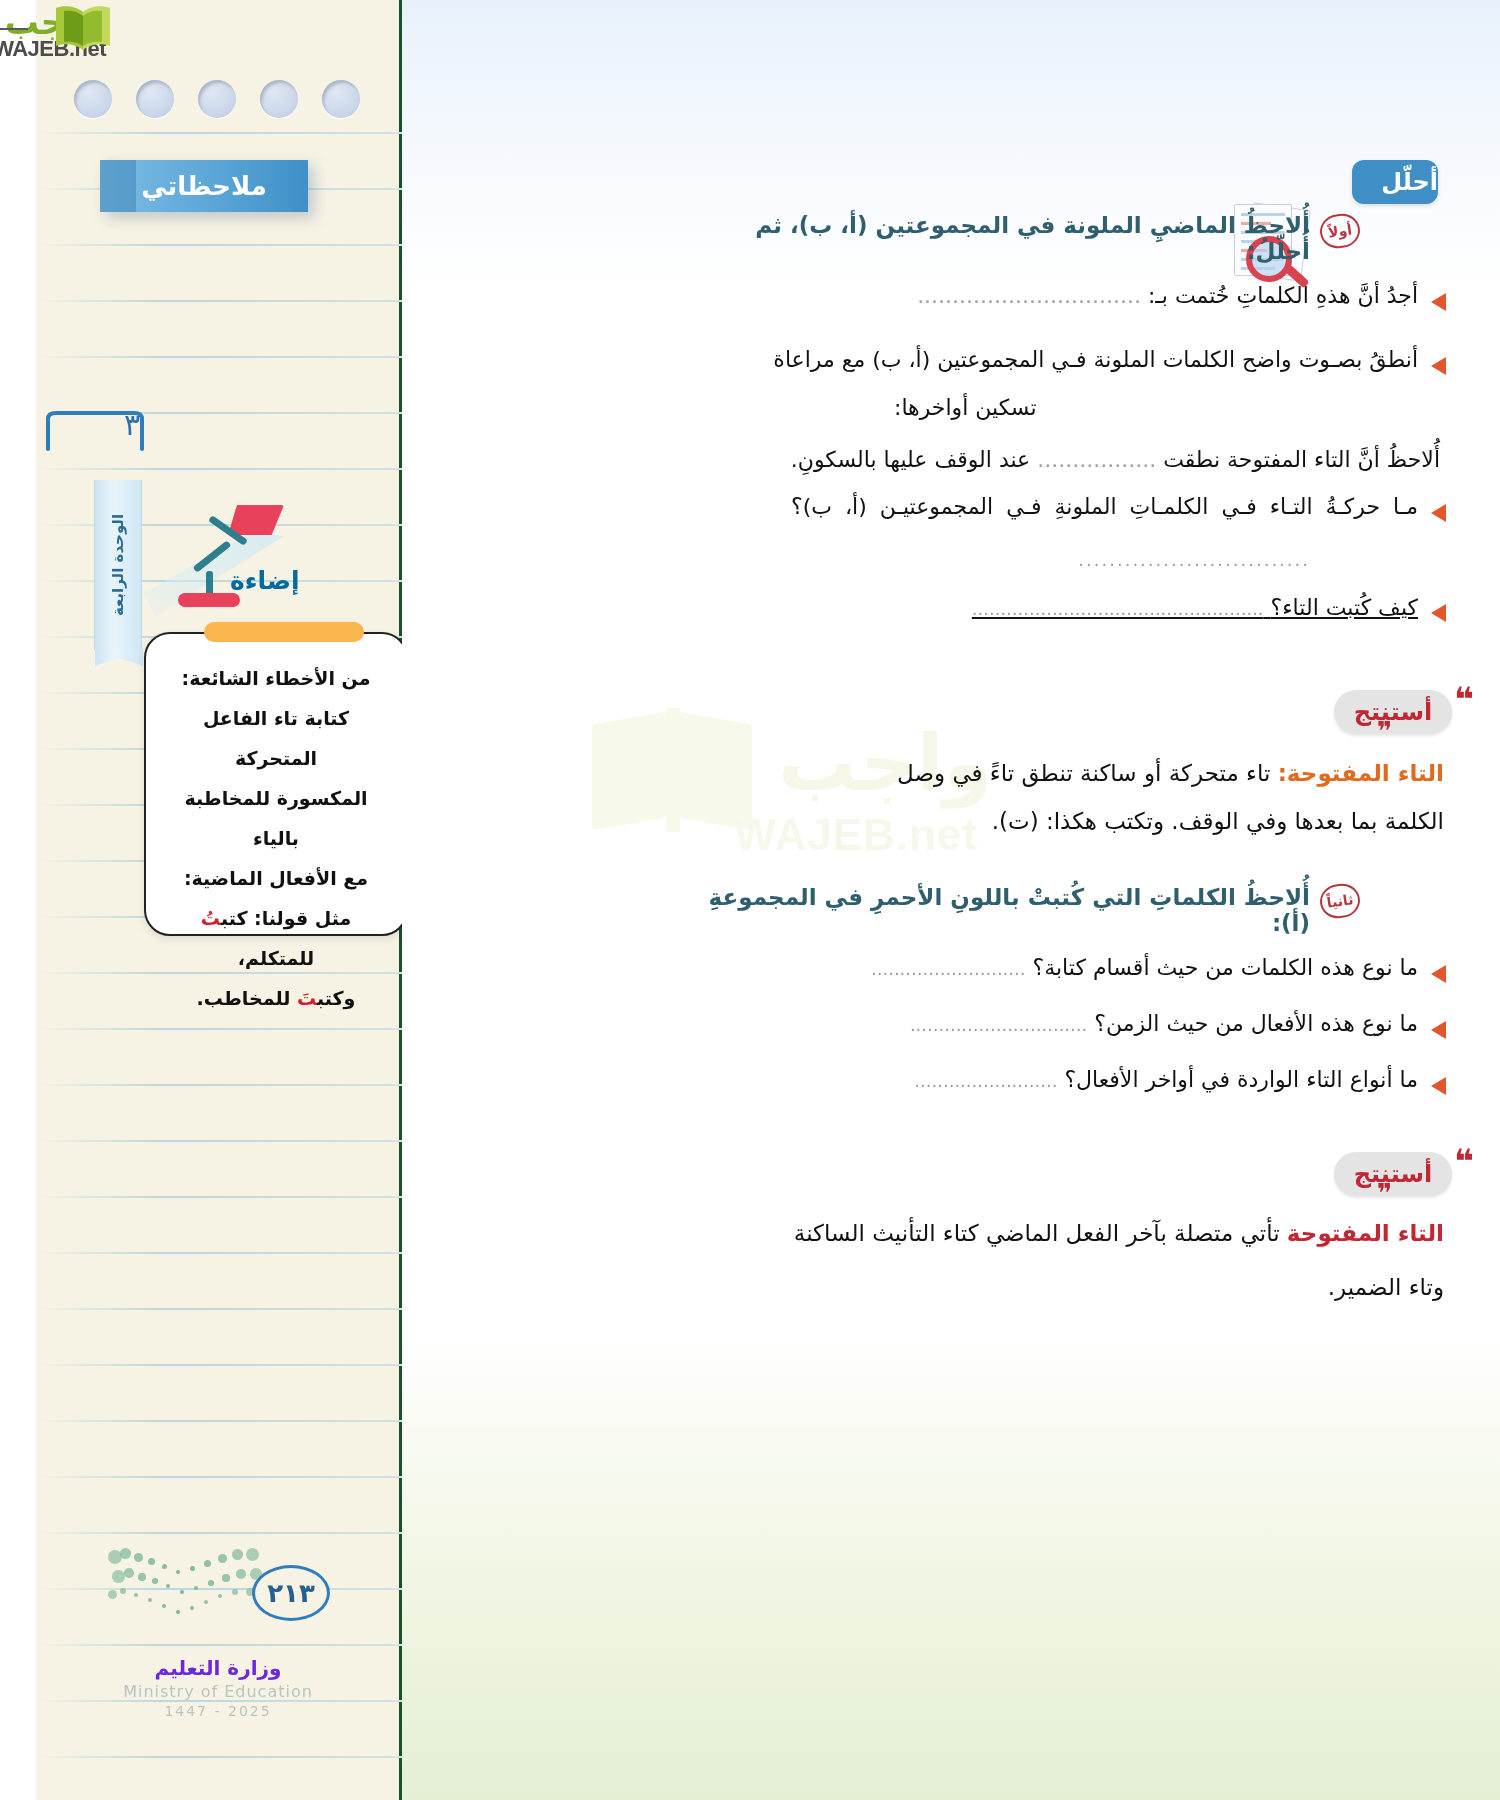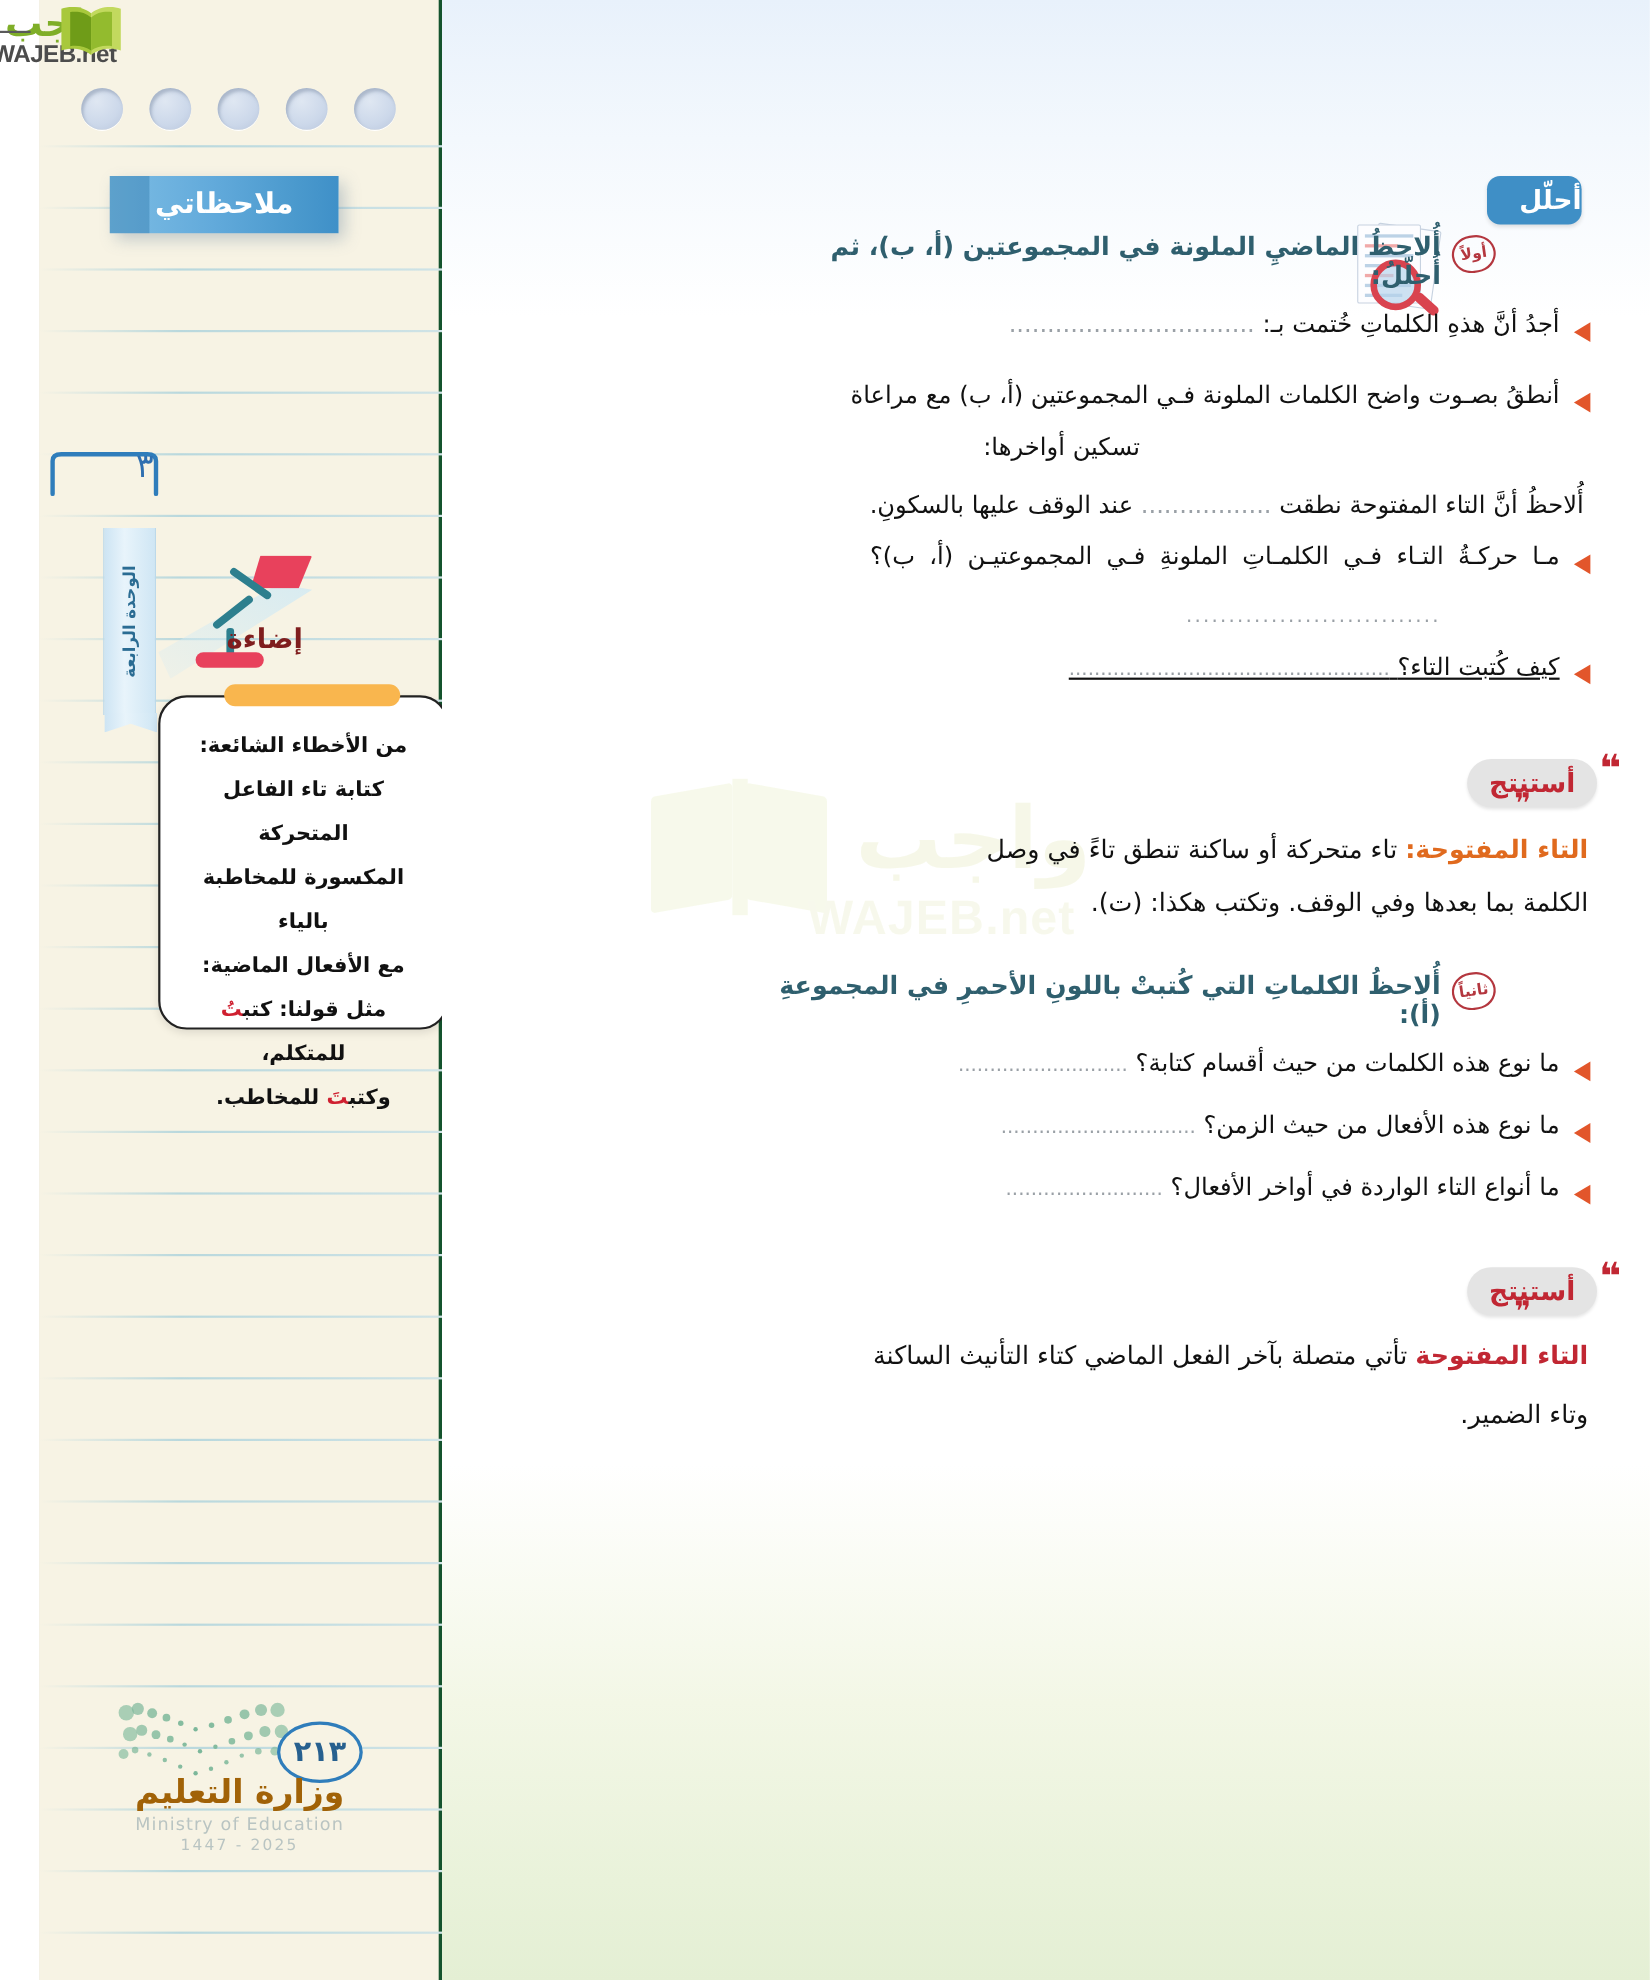--- a/index.html
+++ b/index.html
@@ -88,21 +88,21 @@
     position:absolute; left:84px; top:0px; width:56px; height:30px;
     background:#e8415c; clip-path:polygon(16% 0,100% 0,78% 100%,0 100%);
     border-radius:3px;
   }
   #lamp .arm1{ position:absolute; left:62px; top:22px; width:44px; height:7px; background:#2d7f8e; transform:rotate(35deg); border-radius:4px;}
   #lamp .arm2{ position:absolute; left:46px; top:48px; width:44px; height:7px; background:#2d7f8e; transform:rotate(-38deg); border-radius:4px;}
   #lamp .base{ position:absolute; left:34px; top:88px; width:62px; height:14px; background:#e8415c; border-radius:7px;}
   #lamp .post{ position:absolute; left:62px; top:66px; width:7px; height:26px; background:#2d7f8e; border-radius:3px;}
 
   #lamp-label{
-    position:absolute; left:170px; top:566px; font-size:25px; font-weight:bold; color:#7f1d1d;
+    position:absolute; left:170px; top:566px; font-size:25px; font-weight:bold; color:#0369a1;padding-left:24px;
   }
 
   
   #note-card{
     position:absolute; left:108px; top:632px; width:264px; height:304px;
     background:#ffffff; border:2px solid #222; border-radius:26px;
     box-shadow:0 3px 8px rgba(0,0,0,.10);
     padding:24px 20px 14px 20px;
   }
   #note-card:before{
@@ -114,21 +114,21 @@
     font-family:"DejaVu Sans","Liberation Sans",sans-serif;
   }
   #note-card .red{ color:#cf2030; }
 
   
   #dots-logo{ position:absolute; left:72px; top:1548px; width:160px; height:62px;}
   #dots-logo i{ position:absolute; display:block; border-radius:50%; background:#7cb79a; }
   #ministry{
     position:absolute; left:62px; top:1612px; width:240px; text-align:center;
   }
-  #ministry .ar{ font-size:30px; color:#a16207; letter-spacing:3px; font-weight:bold;}
+  #ministry .ar{ font-size:20px; color:#6d28d9; letter-spacing:3px; font-weight:bold;margin-top:44px;}
   #ministry .en{ font-size:16px; color:#b9c4c2; letter-spacing:1px; margin-top:2px;}
   #ministry .yr{ font-size:14px; color:#b9c4c2; letter-spacing:2px; margin-top:2px;}
   #pagenum{
     position:absolute; left:216px; top:1565px; width:78px; height:56px;
     border:3px solid #2f7dbb; border-radius:50%;
     color:#27608f; font-size:26px; font-weight:bold;
     display:flex; align-items:center; justify-content:center;
     background:#f7f3e4;
   }
 

